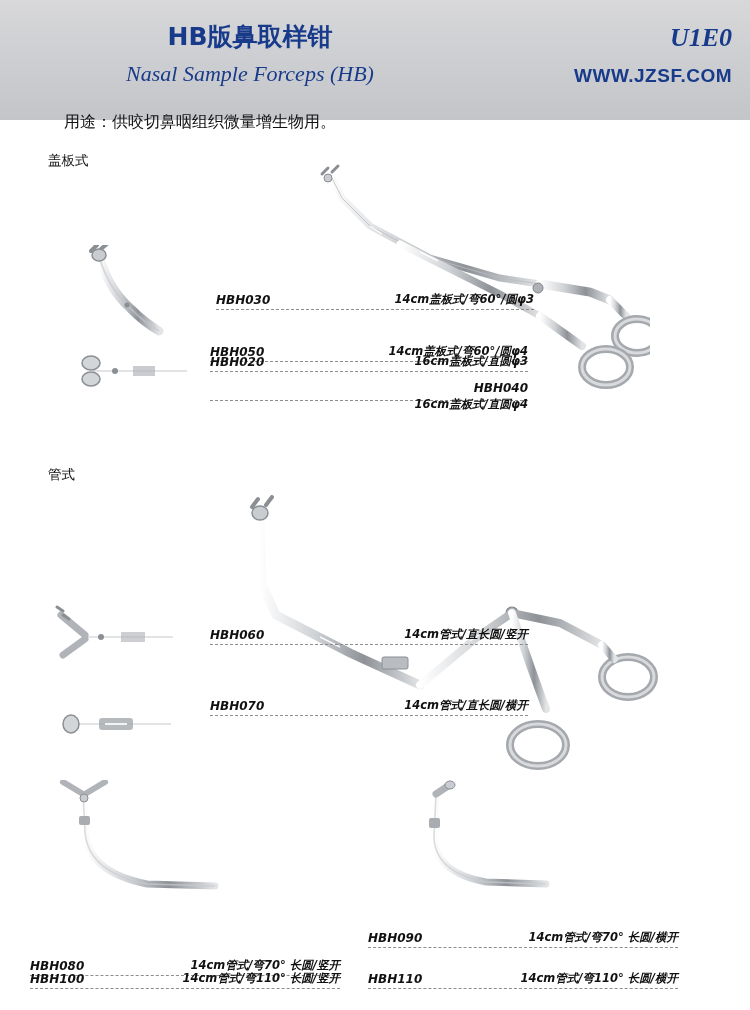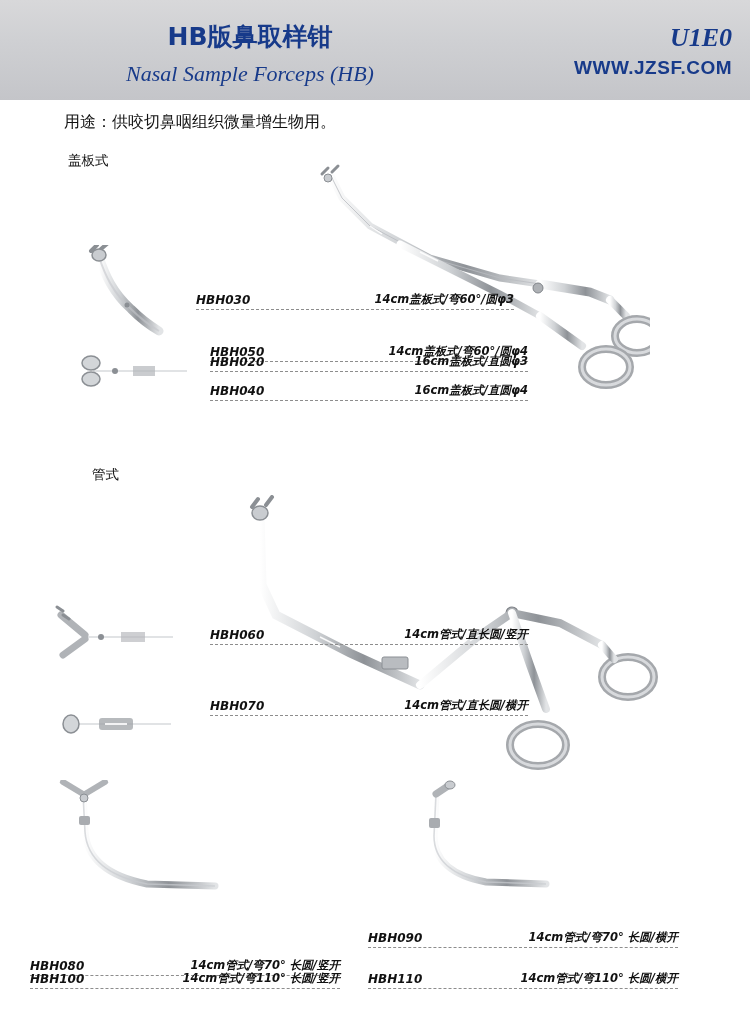--- a/index.html
+++ b/index.html
@@ -13,21 +13,21 @@
     font-family: "Liberation Sans", sans-serif;
     position: relative;
     overflow: hidden;
   }
 
   
   .header {
     position: absolute;
     left: 0; top: 0;
     width: 750px;
-    height: 100px;
+    height: 120px;
     background: linear-gradient(to bottom, #d8d8da 0%, #cfd0d3 40%, #c4c5c9 100%);
   }
   .header-left {
     position: absolute;
     left: 60px;
     top: 22px;
     width: 380px;
     text-align: center;
   }
   .title-cn {
@@ -62,42 +62,42 @@
     color: #173a8a;
     line-height: 24px;
   }
   .website {
     font-family: "Liberation Sans", sans-serif;
     font-weight: bold;
     font-size: 19px;
     color: #173a8a;
     letter-spacing: 0.5px;
     line-height: 24px;
-    margin-top: 6px;
+    margin-top: 14px;
     text-align: center;
   }
 
   
   .usage {
     position: absolute;
     left: 64px;
     top: 112px;
     font-family: "DejaVu Sans", sans-serif;
     font-size: 16px;
     color: #111111;
     white-space: nowrap;
   }
   .section-label {
     position: absolute;
     font-family: "DejaVu Sans", sans-serif;
     font-size: 13.5px;
     color: #111111;
   }
-  #sec-1 { left: 48px; top: 152px; margin-left: 20px; }
-  #sec-2 { left: 48px; top: 466px; margin-left: 44px; }
+  #sec-1 { left: 48px; top: 152px; }
+  #sec-2 { left: 48px; top: 466px; }
 
   
   .spec-row {
     position: absolute;
     height: 20px;
     display: flex;
     align-items: flex-end;
     border-bottom: 1px dashed #8d8d8d;
     box-sizing: border-box;
   }
@@ -115,24 +115,24 @@
     font-weight: bold;
     font-size: 11.5px;
     font-style: italic;
     color: #111;
     margin-left: auto;
     padding-bottom: 2px;
     white-space: nowrap;
   }
 
   
-  #row-0 { left: 196px; top: 290px; width: 318px; text-align: right; }
+  #row-0 { left: 216px; top: 290px; width: 318px; text-align: right; }
   #row-1 { left: 210px; top: 310px; width: 318px; margin-top: 32px; }
   #row-2 { left: 210px; top: 352px; width: 318px; }
-  #row-3 { left: 210px; top: 381px; width: 318px; }
+  #row-3 { left: 210px; top: 381px; width: 318px; flex-direction: column; }
   #row-4 { left: 210px; top: 625px; width: 318px; }
   #row-5 { left: 210px; top: 696px; width: 318px; }
   #row-6 { left: 30px;  top: 928px; width: 310px; margin-top: 28px; }
   #row-7 { left: 30px;  top: 969px; width: 310px; }
   #row-8 { left: 368px; top: 928px; width: 310px; }
   #row-9 { left: 368px; top: 969px; width: 310px; }
 
   
   .illus {
     position: absolute;

